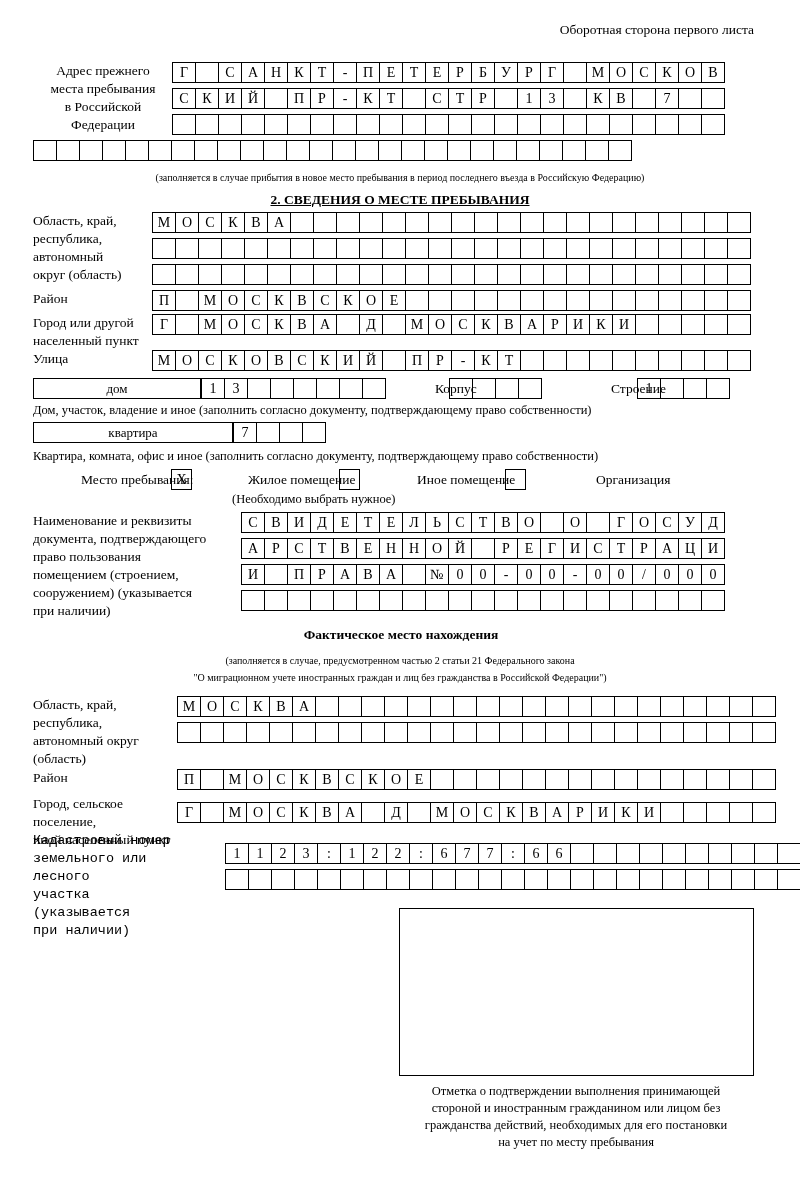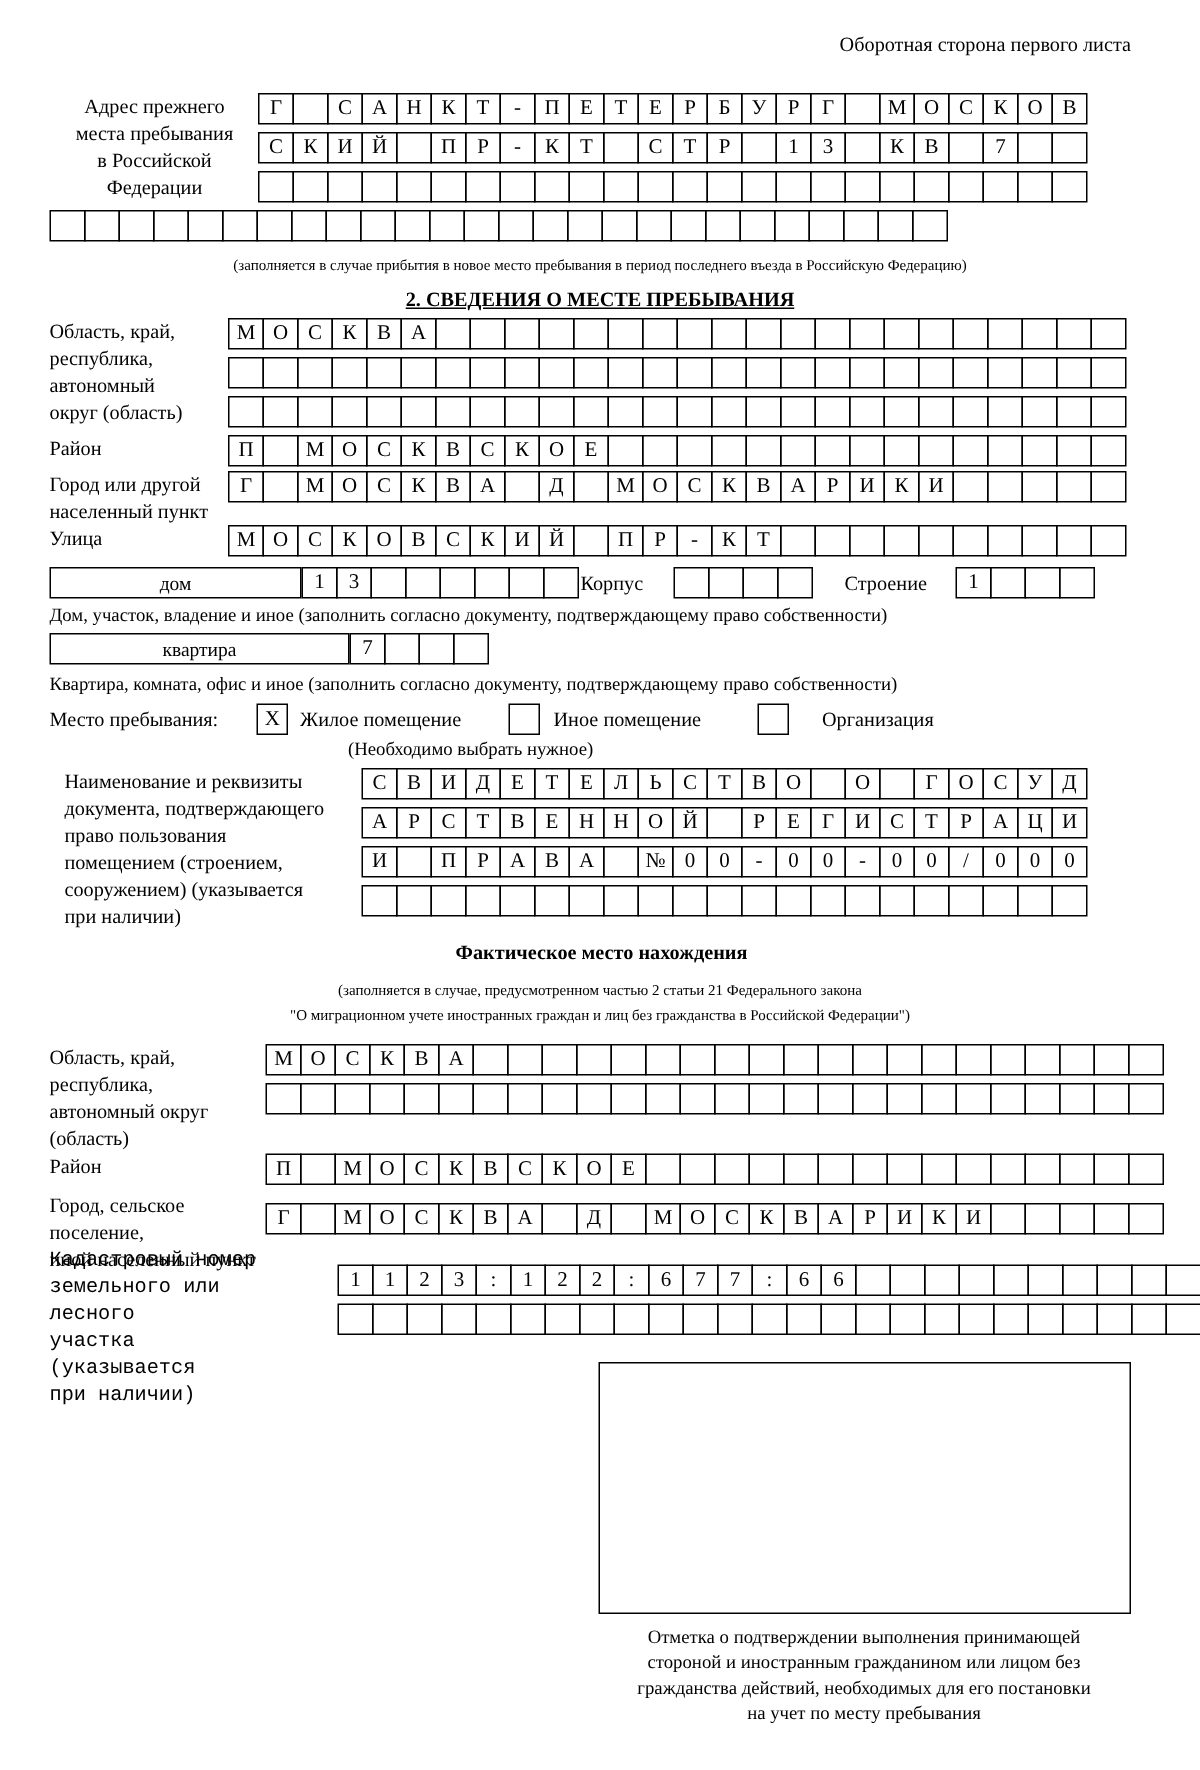--- a/index.html
+++ b/index.html
@@ -62,21 +62,21 @@
 
   .boxline {
     border: 1px solid #000;
     box-sizing: border-box;
     height: 21px;
     font-size: 13px;
     line-height: 19px;
     text-align: center;
   }
 
-  .inline-lbl { font-size: 13.5px; line-height: 21px; }
+  .inline-lbl { font-size: 13.5px; line-height: 21px; padding-left: 48px; }
 
   .checkbox {
     width: 21px;
     height: 21px;
     border: 1px solid #000;
     box-sizing: border-box;
     display: inline-block;
     text-align: center;
     font-size: 14px;
     line-height: 19px;
@@ -436,21 +436,21 @@
 
   <div class="abs inline-lbl" style="left:33px; top:469px;">Место пребывания:</div>
   <div class="abs checkbox" style="left:171px; top:469px;">X</div>
   <div class="abs inline-lbl" style="left:200px; top:469px;">Жилое помещение</div>
   <div class="abs checkbox" style="left:339px; top:469px;"></div>
   <div class="abs inline-lbl" style="left:369px; top:469px;">Иное помещение</div>
   <div class="abs checkbox" style="left:505px; top:469px;"></div>
   <div class="abs inline-lbl" style="left:548px; top:469px;">Организация</div>
   <div class="abs lbl-sm" style="left:232px; top:491px;">(Необходимо выбрать нужное)</div>
 
-  <div class="abs lbl" style="left:33px; top:512px; width:205px;margin-left:10px;">Наименование и реквизиты
+  <div class="abs lbl" style="left:33px; top:512px; width:205px;">Наименование и реквизиты
 документа, подтверждающего
 право пользования
 помещением (строением,
 сооружением) (указывается
 при наличии)</div>
   <div class="abs cellrow" id="s2-doc-0" style="left:241px; top:512px;">
       <div class="cell">С</div>
       <div class="cell">В</div>
       <div class="cell">И</div>
       <div class="cell">Д</div>

